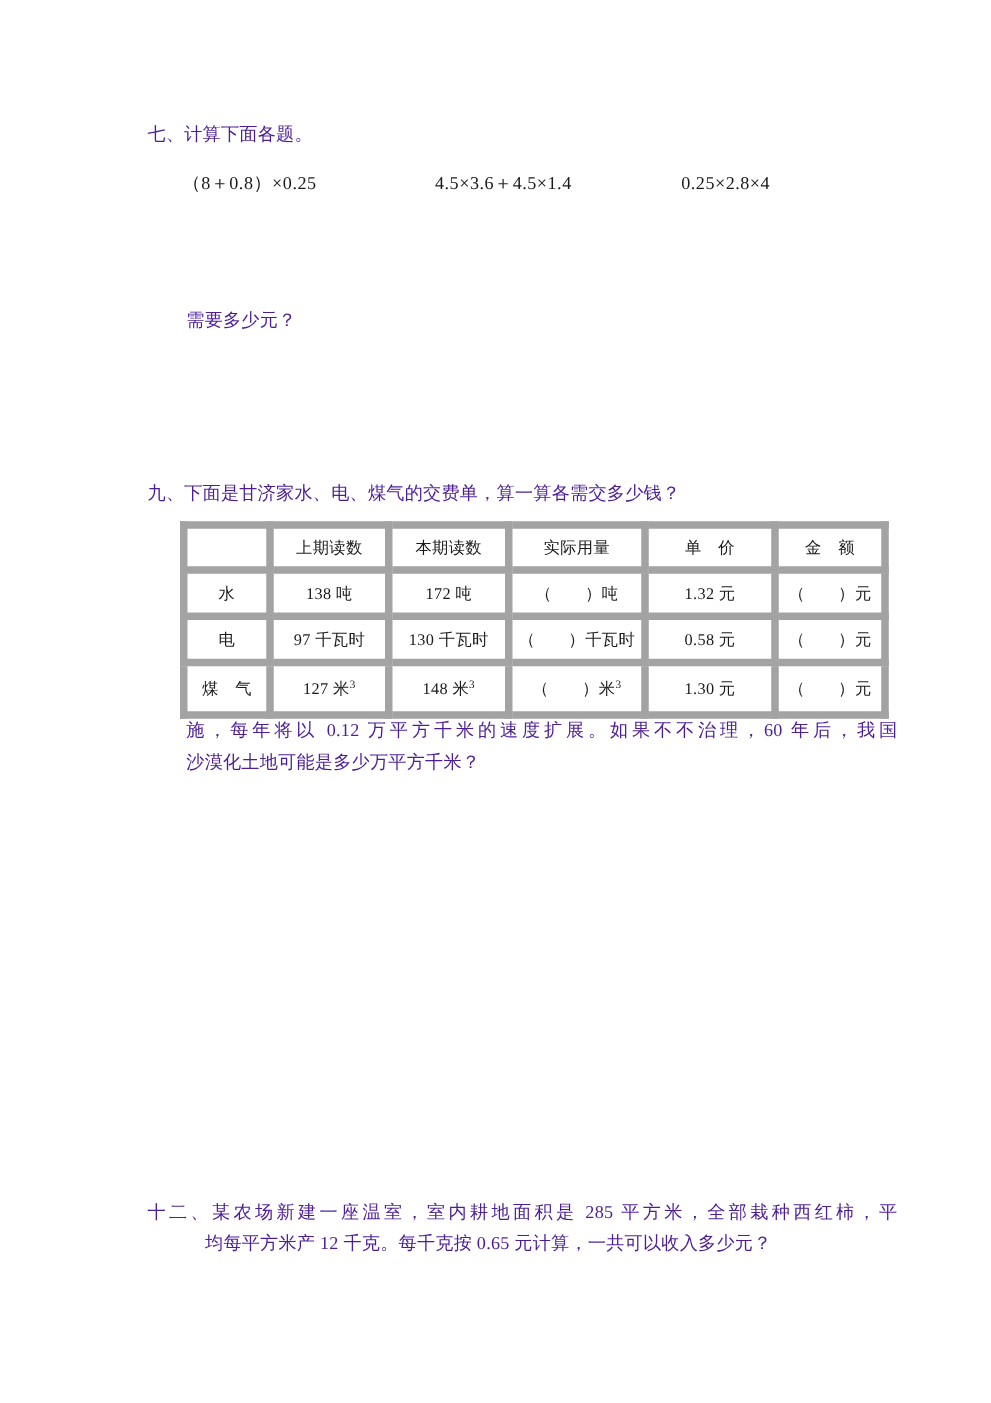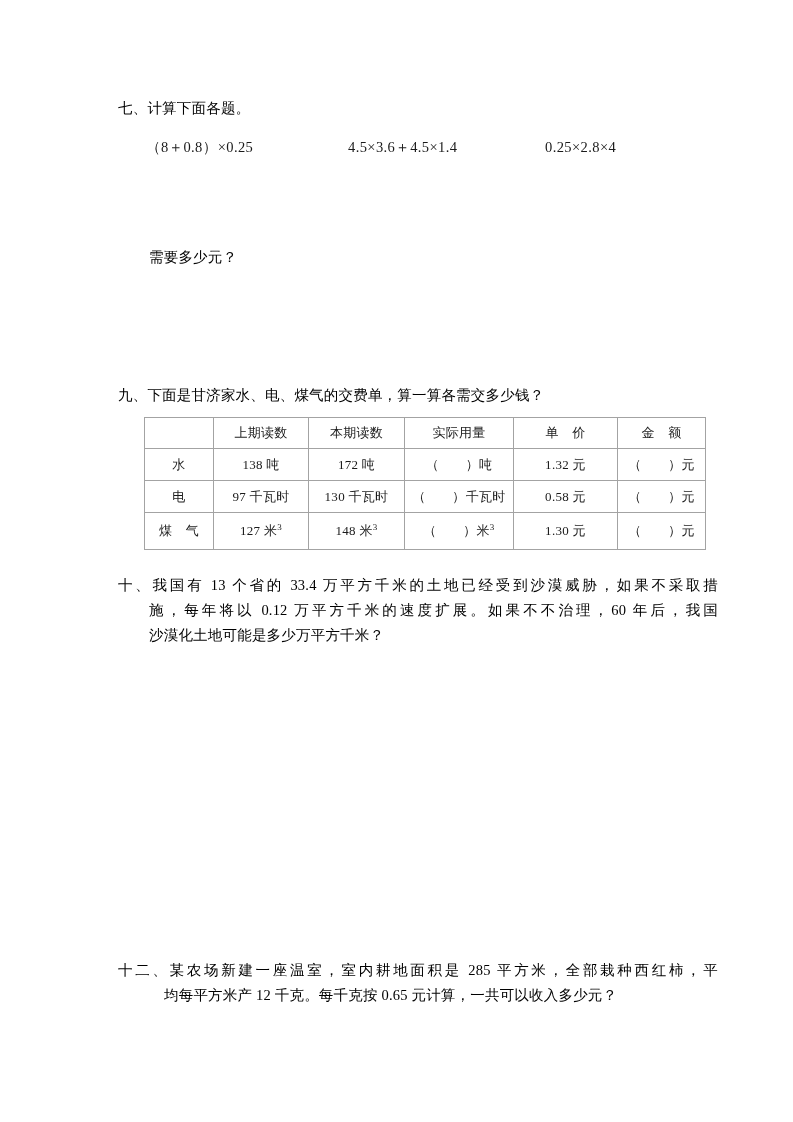--- a/index.html
+++ b/index.html
@@ -25,21 +25,21 @@
   }
 
   
   .q {
     position: absolute;
     left: 118px;
     width: 600px;
     font-size: 14.5px;
     line-height: 25px;
     letter-spacing: 0.2px;
-    color: #000000;
+    color: #4c1d95;
   }
   .q .line {
     white-space: pre-wrap;
     text-align: justify;
     text-justify: inter-character;
   }
   .q .line.indent {
     text-indent: 0;
     padding-left: 31px;
   }
@@ -69,21 +69,21 @@
   .bill-table {
     position: absolute;
     left: 144px;
     top: 417px;
     width: 561px;
     border-collapse: collapse;
     table-layout: fixed;
     font-size: 13px;
   }
   .bill-table td, .bill-table th {
-    border: 1px solid #a3a3a3;
+    border: 6px solid #a3a3a3;
     text-align: center;
     vertical-align: middle;
     font-weight: normal;
     padding: 0;
     height: 31px;
     white-space: nowrap;
     letter-spacing: 0.3px;
   }
   .bill-table tr.r-head td { height: 30px; }
   .bill-table tr.r-gas td { height: 36px; margin-left: 47px; }
@@ -162,21 +162,20 @@
         <td><span>127 米</span><sup>3</sup></td>
         <td><span>148 米</span><sup>3</sup></td>
         <td><span>（　　）米</span><sup>3</sup></td>
         <td>1.30 元</td>
         <td>（　　）元</td>
       </tr>
     </tbody>
   </table>
 
   <div class="q" style="top:573px;">
-    <div class="line justify">十、我国有 13 个省的 33.4 万平方千米的土地已经受到沙漠威胁，如果不采取措</div>
     <div class="line indent justify">施，每年将以 0.12 万平方千米的速度扩展。如果不不治理，60 年后，我国</div>
     <div class="line indent">沙漠化土地可能是多少万平方千米？</div>
   </div>
 
   <div class="q" style="top:772px;">
   </div>
 
   <div class="q" style="top:958px;">
     <div class="line justify">十二、某农场新建一座温室，室内耕地面积是 285 平方米，全部栽种西红柿，平</div>
     <div class="line indent" style="padding-left:46px;">均每平方米产 12 千克。每千克按 0.65 元计算，一共可以收入多少元？</div>

